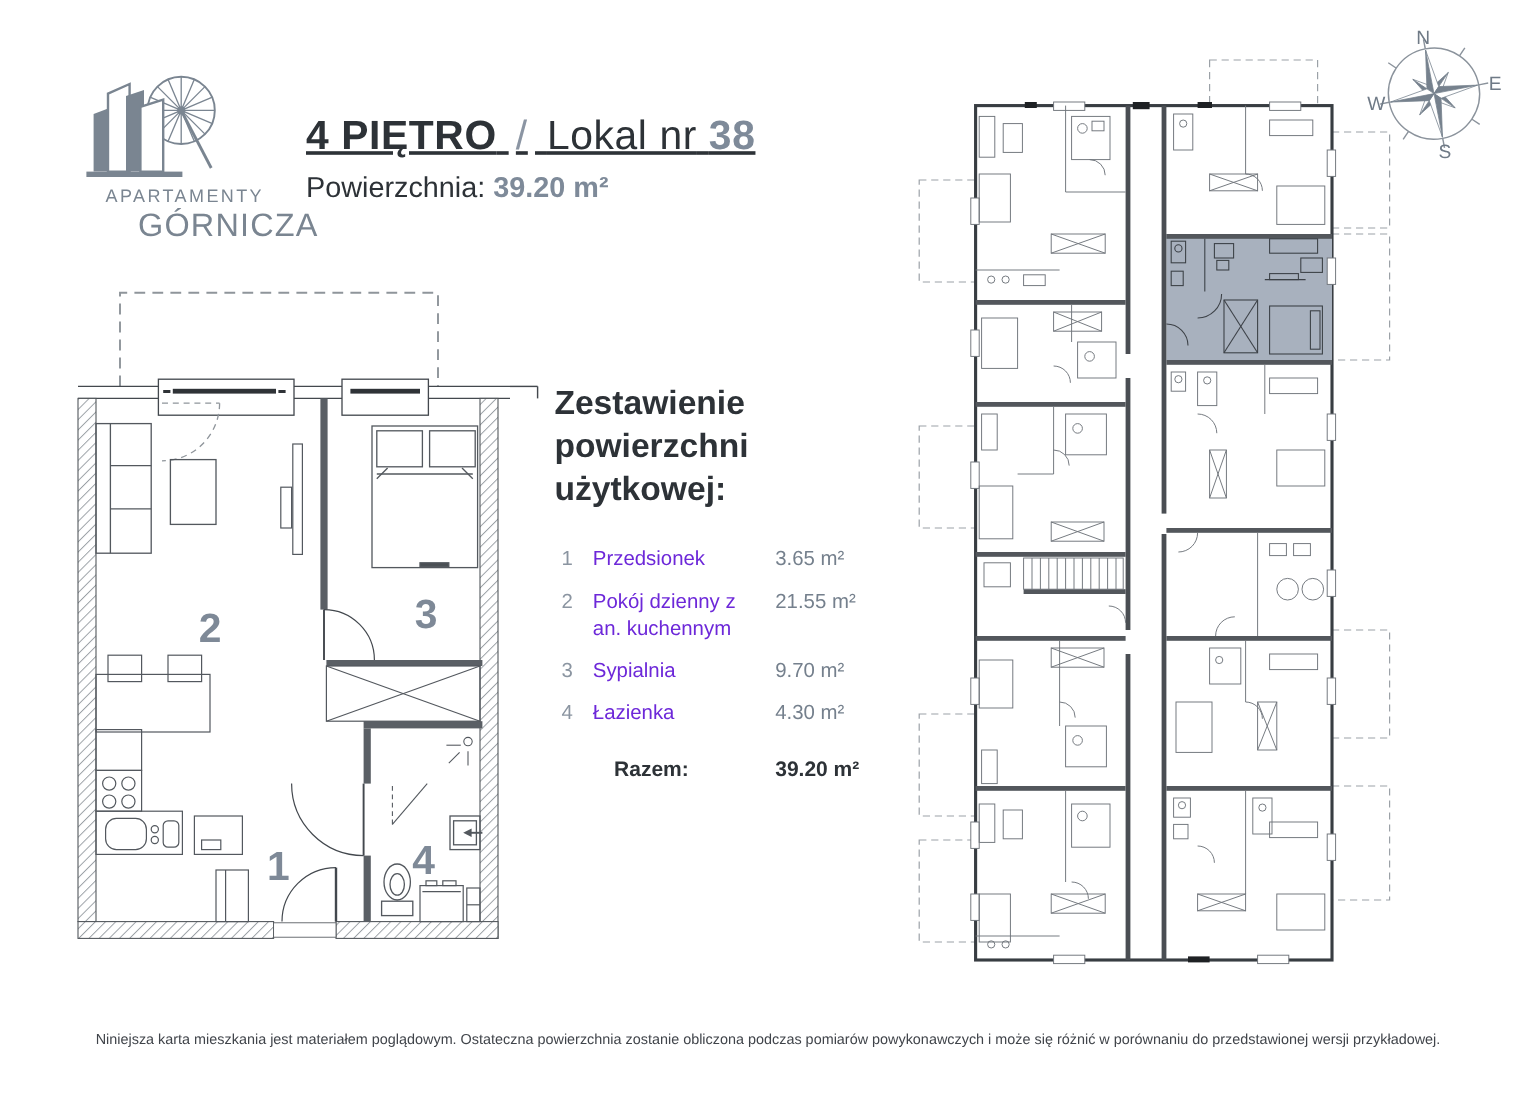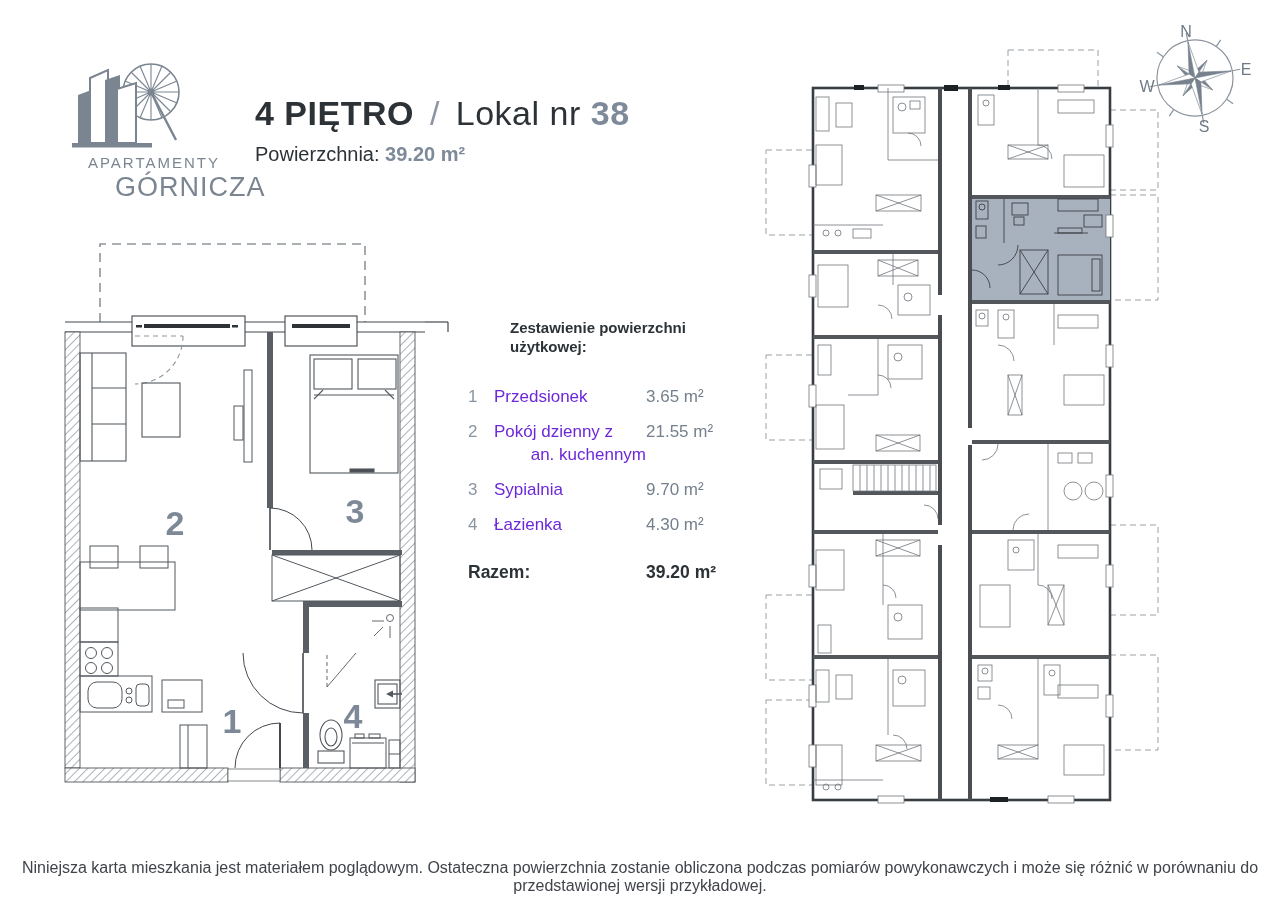--- a/index.html
+++ b/index.html
@@ -5,42 +5,42 @@
   html,body{margin:0;padding:0;}
   body{width:1280px;height:918px;background:#fff;position:relative;overflow:hidden;
        font-family:"Liberation Sans","DejaVu Sans",sans-serif;color:#2d3237;}
   .abs{position:absolute;}
   
   #logo{left:70px;top:48px;width:150px;text-align:right;color:#7a8591;}
   #logo .l1{font-size:15px;letter-spacing:2px;margin-top:2px;}
   #logo .l2{font-size:27px;letter-spacing:1px;margin-top:1px;margin-left:45px;}
   
   #titleblock{left:255px;top:94px;}
-  #titleline{font-size:34px;letter-spacing:.5px;}
+  #titleline{font-size:34px;letter-spacing:.5px;text-decoration:underline;}
   #titleline .floor{font-weight:bold;color:#2d3237;}
   #titleline .sep{color:#8b95a3;font-weight:300;padding:0 6px;}
   #titleline .lokal{color:#2d3237;}
   #titleline .num{color:#7e8a99;font-weight:bold;}
-  #areal{font-size:20px;margin-top:10px;}
+  #areal{font-size:24px;margin-top:10px;}
   #areal .lbl{color:#2d3237;}
   #areal .val{color:#7e8a99;font-weight:bold;}
   
   #table{left:462px;top:318px;width:300px;}
-  #table .title{font-size:15px;font-weight:bold;line-height:1.28;margin-bottom:30px;margin-left:48px;}
+  #table .title{font-size:28px;font-weight:bold;line-height:1.28;margin-bottom:30px;}
   .trow{display:flex;font-size:17px;margin-bottom:13px;line-height:1.3;}
   .trow .n{width:26px;color:#8b95a1;flex:none;}
   .trow .nm{width:152px;color:#6d28d9;flex:none;}
-  .trow .nm .name2{display:block;text-align:right;}
+  .trow .nm .name2{display:block;}
   .trow .ar{color:#75808d;}
   .trow{padding-left:6px;}
   #razem{display:flex;font-size:17.5px;font-weight:bold;margin-top:26px;padding-left:6px;}
-  #razem .rl{width:178px;text-align:left;padding-right:72px;box-sizing:border-box;color:#2d3237;}
+  #razem .rl{width:178px;text-align:right;padding-right:72px;box-sizing:border-box;color:#2d3237;}
   #razem .rv{color:#2d3237;}
   
-  #footer{left:0;right:0;top:859px;text-align:center;font-size:16px;color:#40444a;}
+  #footer{left:0;right:0;top:859px;text-align:center;font-size:12px;color:#40444a;}
   svg text{font-family:"Liberation Sans","DejaVu Sans",sans-serif;}
 </style>
 </head>
 <body>
 
 <div id="logo" class="abs">
   <svg width="150" height="100" viewBox="0 0 150 100">
     <g stroke="#7a8591" fill="none" stroke-width="1.6">
       <circle cx="81" cy="44" r="28"></circle>
       <g stroke-width="1.1">

